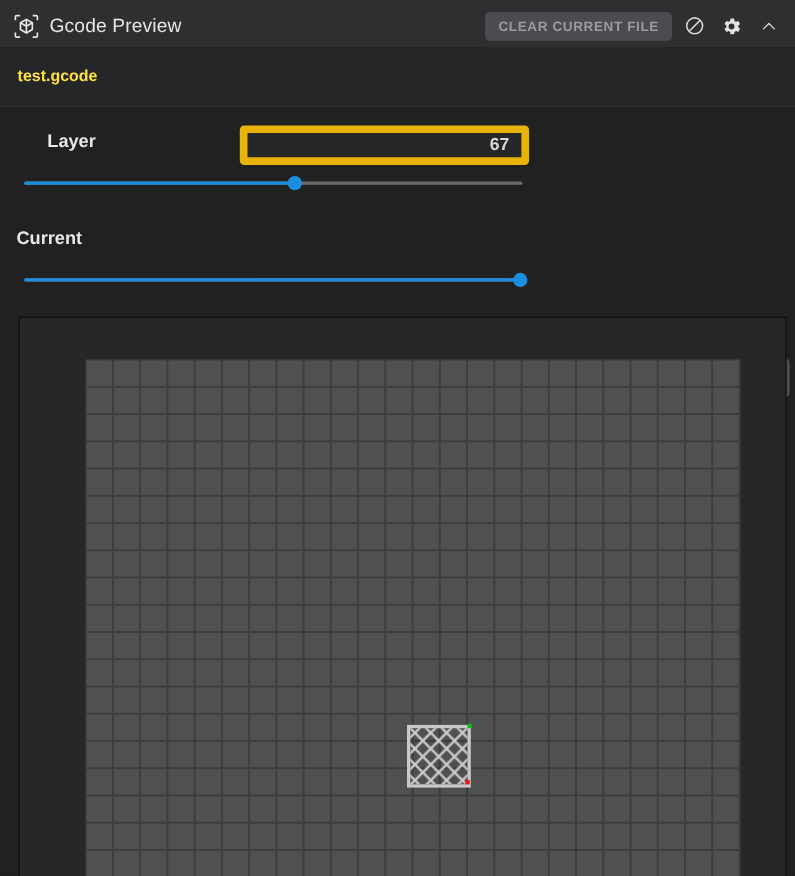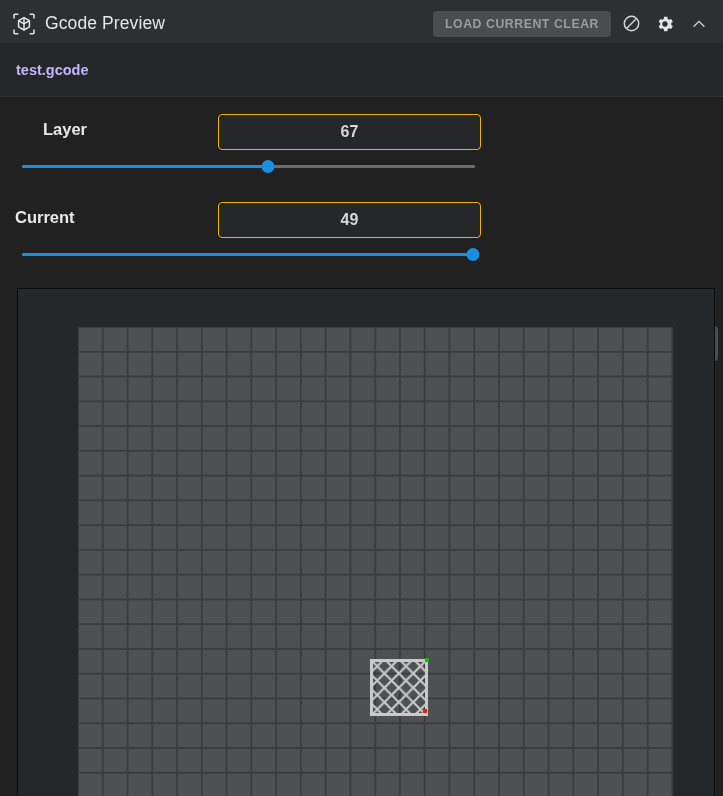--- a/index.html
+++ b/index.html
@@ -57,21 +57,21 @@
   
   .filerow {
     position: absolute; left: 0; top: 43px;
     width: 723px; height: 54px;
     background: #252627;
     border-bottom: 1px solid #303133;
     display: flex; align-items: center;
     padding-left: 16px;
   }
   .filename {
-    color: #c4b5fd;
+    color: #fde047;
     font-size: 14.5px;
     font-weight: 700;
   }
 
   
   .controls {
     position: absolute; left: 0; top: 98px;
     width: 723px; height: 182px;
     background: #212121;
   }
@@ -82,27 +82,27 @@
     font-size: 16.5px;
     font-weight: 700;
   }
   .lbl-layer    { left: 15px; top: 22px; margin-left: 28px; }
   .lbl-progress { left: 15px; top: 110px; }
 
   .numbox {
     position: absolute;
     width: 263px; height: 36px;
     background: #262728;
-    border: 1px solid #eab308;
+    border: 7px solid #eab308;
     border-radius: 4px;
     color: #d8d8d8;
     font-family: "Liberation Sans", sans-serif;
     font-size: 16px;
     font-weight: 700;
-    text-align: center;
+    text-align: right;
     padding: 0 11px;
     outline: none;
   }
   .num-layer    { left: 218px; top: 16px; }
   .num-progress { left: 218px; top: 104px; }
 
   
   .slider {
     position: absolute;
     left: 22px;
@@ -211,21 +211,21 @@
     <svg width="24" height="24" viewBox="0 0 24 24" fill="none" stroke="#e6e6e6" stroke-width="1.5">
       <path d="M2 6.5V3.2a1 1 0 0 1 1-1h3.3M17.7 2.2H21a1 1 0 0 1 1 1v3.3M22 17.5v3.3a1 1 0 0 1-1 1h-3.3M6.3 21.8H3a1 1 0 0 1-1-1v-3.3"></path>
       <path d="M12 5.6 17.4 8.7v6.2L12 18l-5.4-3.1V8.7z" stroke-linejoin="round"></path>
       <path d="M12 5.6v6.2m0 0 5.4-3.1M12 11.8l-5.4-3.1M12 11.8V18"></path>
     </svg>
   </span>
   <span class="app-title">Gcode Preview</span>
 
   <span class="tb-spacer"></span>
 
-  <button class="load-btn">LOAD CURRENT CLEAR</button>
+  <button class="load-btn">CLEAR CURRENT FILE</button>
 
   <span class="tb-icon">
     <svg width="19" height="19" viewBox="0 0 20 20" fill="none" stroke="#d6d6d6" stroke-width="1.5">
       <circle cx="10" cy="10" r="7.6"></circle>
       <line x1="4.8" y1="15.2" x2="15.2" y2="4.8"></line>
     </svg>
   </span>
 
   <span class="tb-icon">
     <svg width="20" height="20" viewBox="0 0 24 24" fill="#e4e4e4">
@@ -249,21 +249,20 @@
   <span class="ctl-label lbl-layer">Layer</span>
   <input class="numbox num-layer" type="text" value="67" style="">
 
   <div class="slider sl-layer">
     <div class="sl-track"></div>
     <div class="sl-fill" id="layer-fill" style="width: 54.2%;"></div>
     <div class="sl-thumb" id="layer-thumb" style="left: 54.2%;"></div>
   </div>
 
   <span class="ctl-label lbl-progress">Current</span>
-  <input class="numbox num-progress" type="text" value="49" style="">
 
   <div class="slider sl-progress">
     <div class="sl-track"></div>
     <div class="sl-fill" id="progress-fill" style="width: 99.6%;"></div>
     <div class="sl-thumb" id="progress-thumb" style="left: 99.6%;"></div>
   </div>
 
 
   <button class="clear-btn">CLEAR FILE</button>
 </div>

